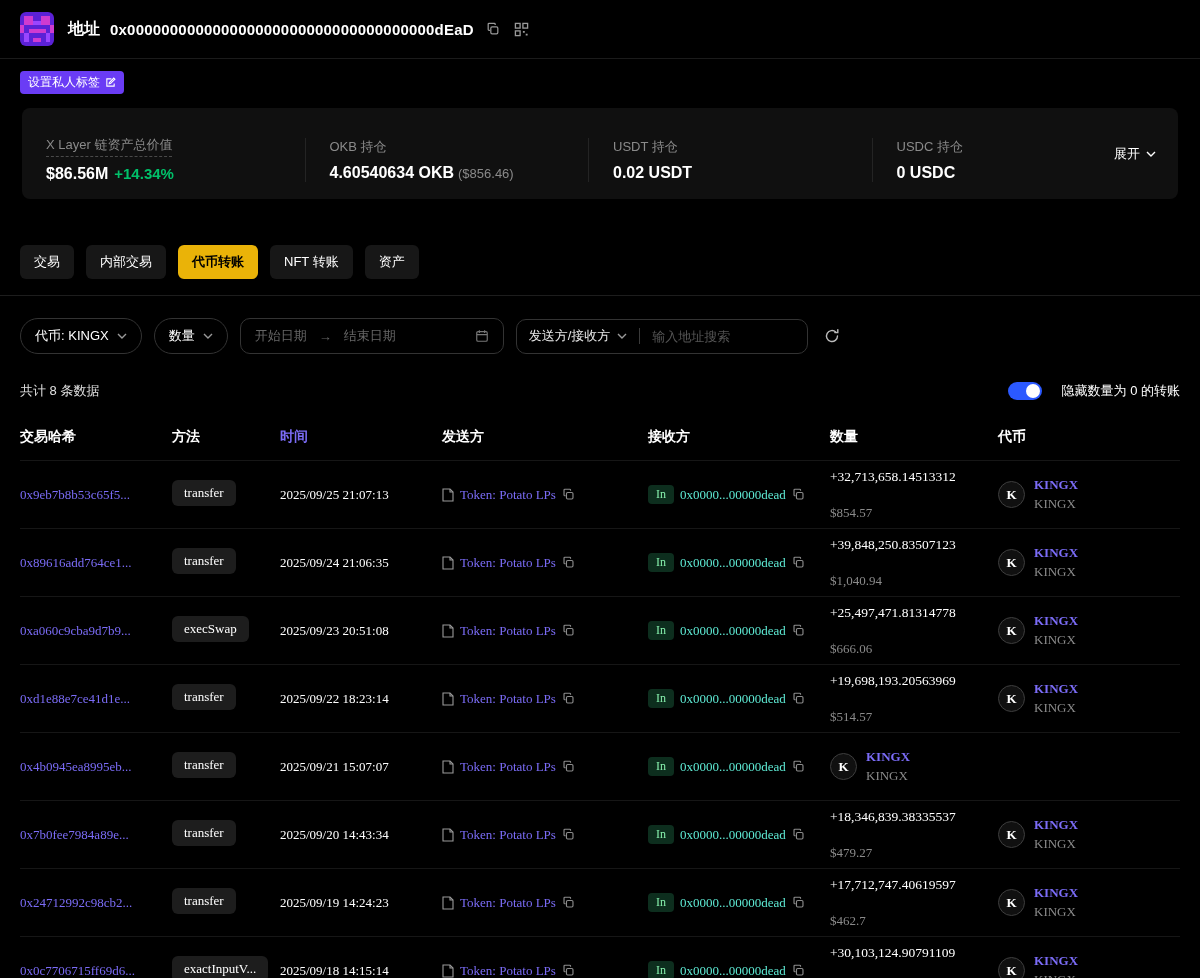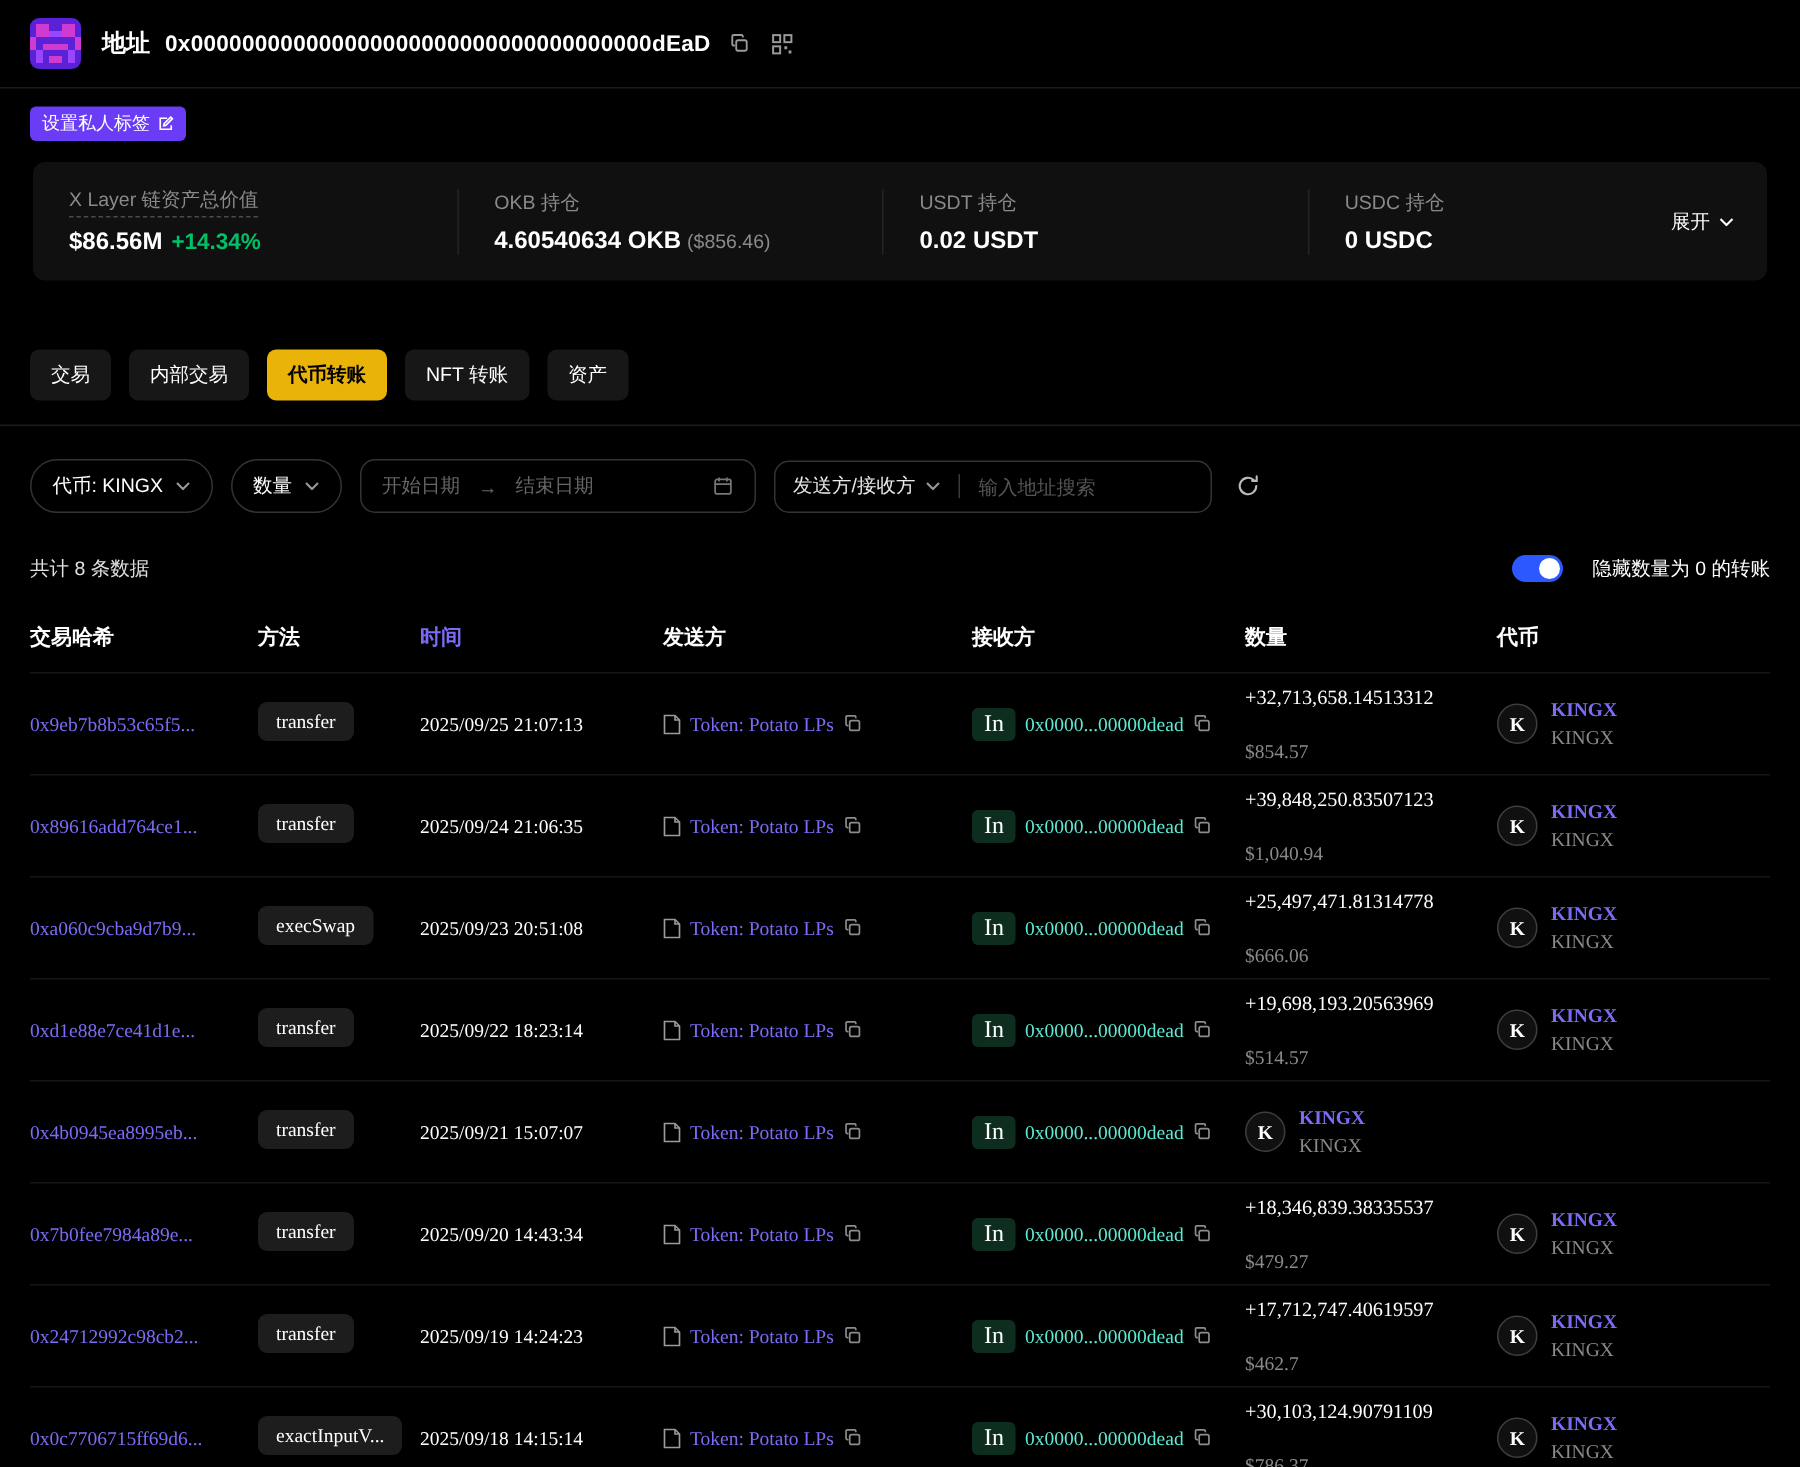--- a/index.html
+++ b/index.html
@@ -36,21 +36,21 @@
   }
 
   
   .stats-panel {
     margin:14px 22px 0;
     background:#101010;
     border-radius:8px;
     padding:16px 22px;
     display:flex; align-items:center;
   }
-  .stat { flex:1.15; padding:0 24px; border-left:1px solid #242424; }
+  .stat { flex:1.15; padding:0 24px; border-left:1px solid #242424;margin-top:12px; }
   .stat:first-child { border-left:none; padding-left:2px; }
   .stat.small { flex:0.9; }
   .stat-label { color:#8a8a8a; font-size:13px; margin-bottom:8px; display:inline-block; }
   .stat-label.dashed { border-bottom:1px dashed #4a4a4a; padding-bottom:2px; }
   .stat-value { font-size:16px; font-weight:700; color:#fff; }
   .stat-change { color:#00c16a; font-weight:700; font-size:15px; margin-left:6px; }
   .stat-sub { color:#8a8a8a; font-weight:400; font-size:13px; margin-left:4px; }
   .expand-btn {
     margin-left:auto; display:inline-flex; align-items:center; gap:6px;
     color:#fff; font-size:13px; cursor:pointer; white-space:nowrap; padding-left:10px;
@@ -122,21 +122,21 @@
   .hash { font-size:13px; }
   .method-pill {
     display:inline-block; background:#1d1d1d; color:#fff;
     border-radius:6px; padding:5px 12px; font-size:13px;
     max-width:98px; overflow:hidden; text-overflow:ellipsis; white-space:nowrap; text-align:center;
   }
   .time-text { color:#fff; font-size:13px; }
   .td.from, .td.to { display:flex; align-items:center; gap:6px; }
   .copy-btn { cursor:pointer; flex:0 0 auto; }
   .in-badge {
-    background:#0d2e1e; color:#ffffff; font-size:16px;
+    background:#0d2e1e; color:#86efac; font-size:12px;
     padding:2px 8px; border-radius:4px; flex:0 0 auto;
   }
   .to-addr { color:#5eead4; font-size:13px; white-space:nowrap; }
   .amt { color:#fff; font-size:13.5px; font-weight:500; }
   .usd { color:#8a8a8a; font-size:13px; margin-top:20px; }
   .td.token { display:flex; align-items:center; gap:9px; }
   .tok-circle {
     width:27px; height:27px; border-radius:50%;
     border:1px solid #3e3e3e; background:#101010;
     display:inline-flex; align-items:center; justify-content:center;

